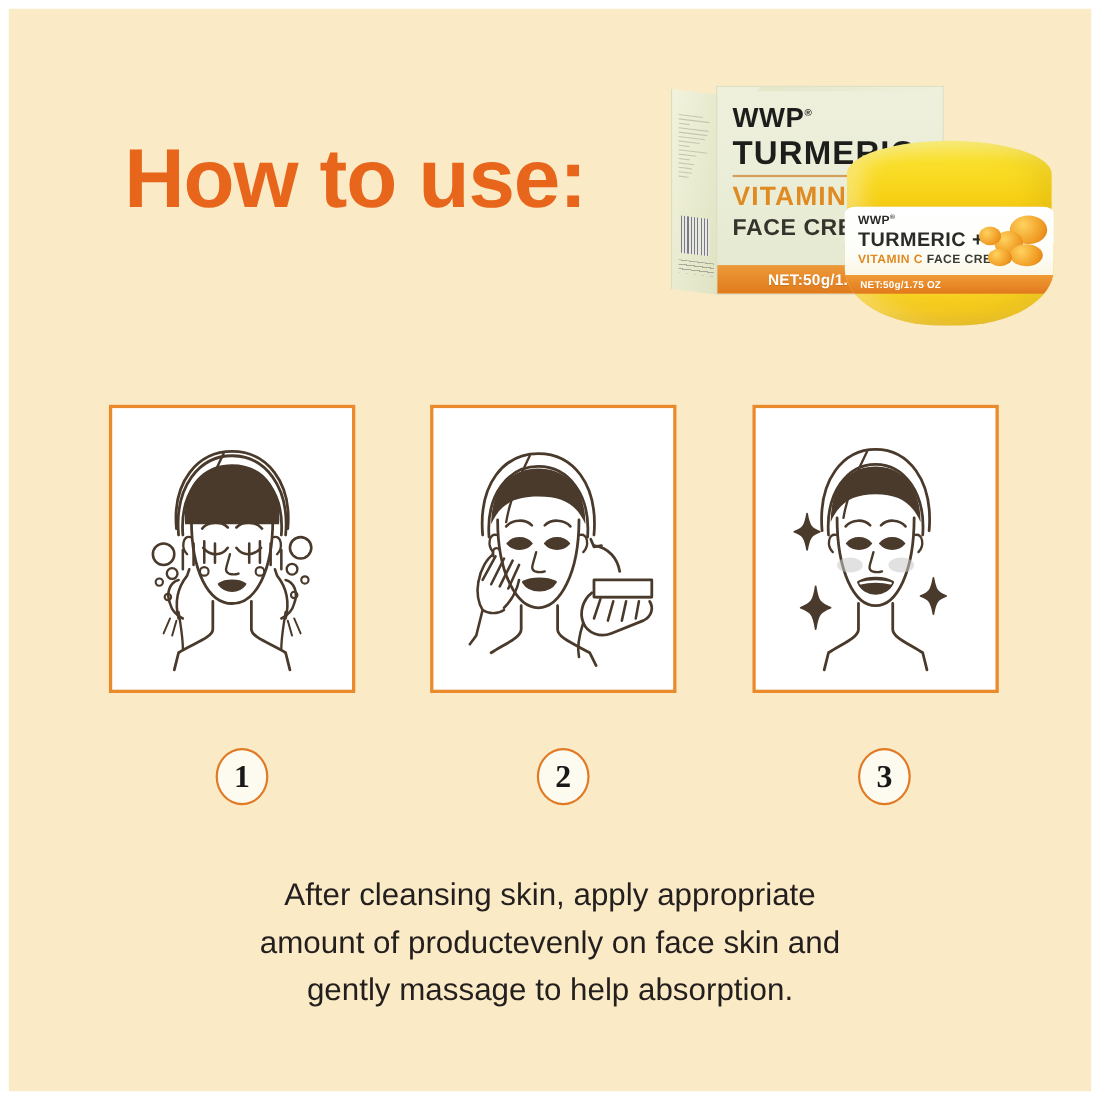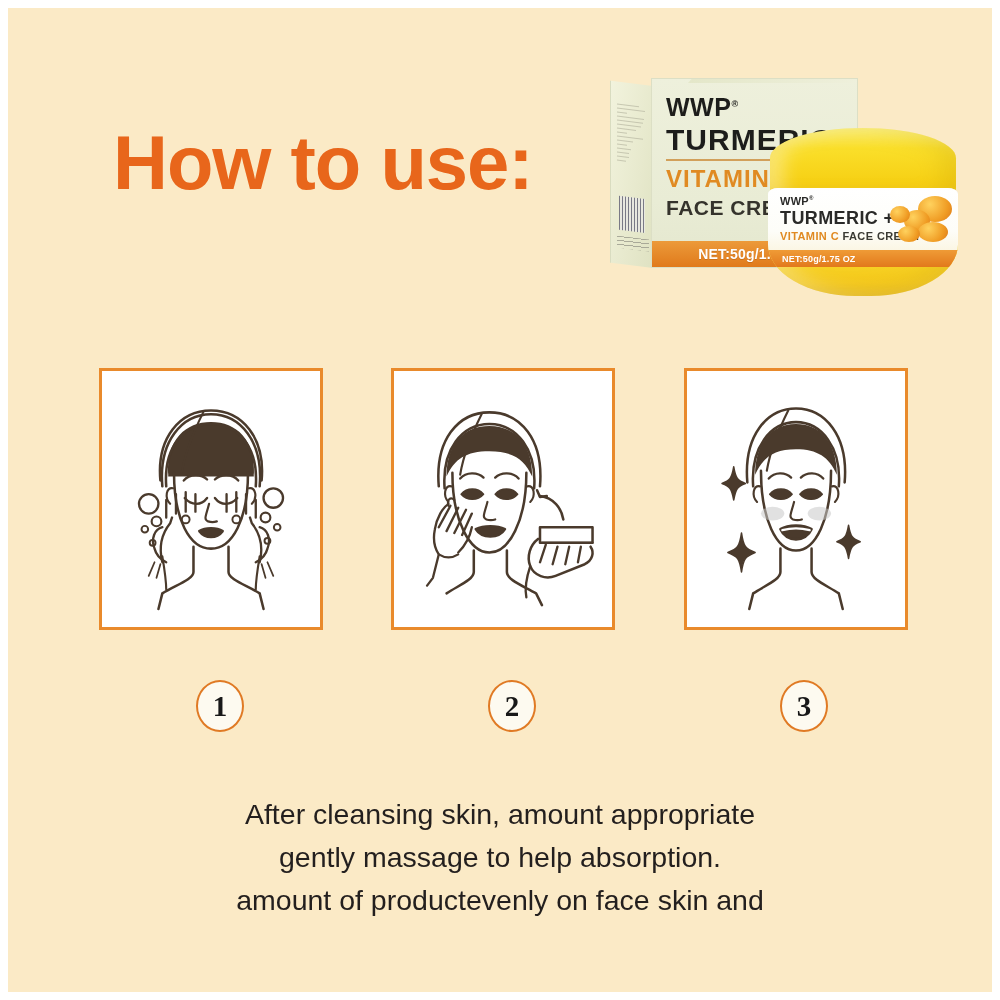--- a/index.html
+++ b/index.html
@@ -558,19 +558,19 @@
           <path d="M166 158 C168 170 170 172 178 175 C170 178 168 180 166 192 C164 180 162 178 154 175 C162 172 164 170 166 158 Z" fill="#4a3a2c" stroke="#4a3a2c" stroke-width="1.6"></path>
         </g>
       </svg>
     </div>
 
     <div class="stepnum" id="step1">1</div>
     <div class="stepnum" id="step2">2</div>
     <div class="stepnum" id="step3">3</div>
 
     <div id="desc">
-      <div>After cleansing skin, amount appropriate</div>
+      <div>After cleansing skin, apply appropriate</div>
+      <div>amount of productevenly on face skin and</div>
       <div>gently massage to help absorption.</div>
-      <div>amount of productevenly on face skin and</div>
     </div>
 
   </div>
 </div>
 
 </body></html>

